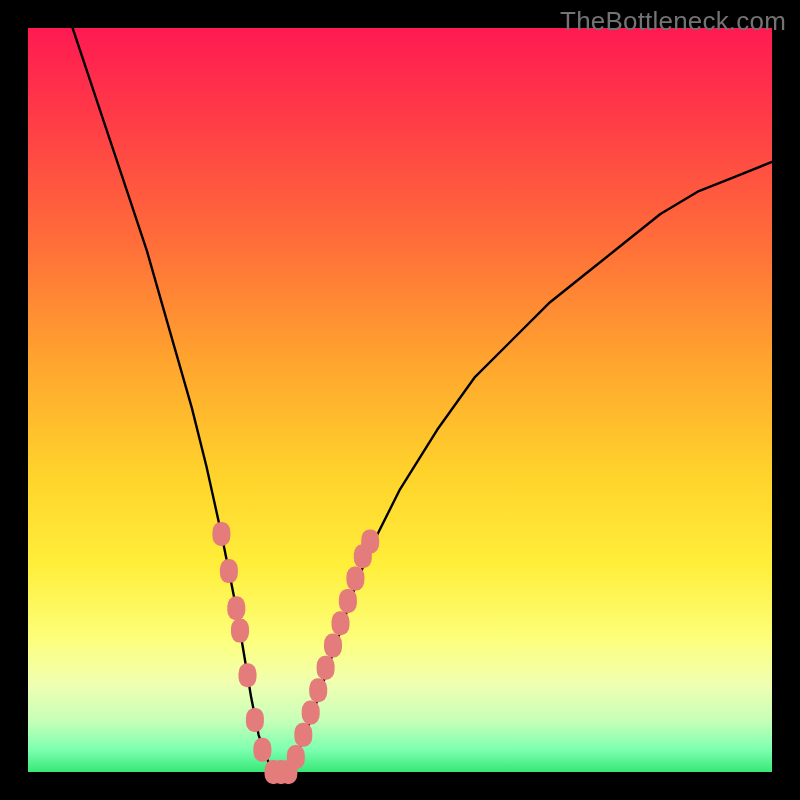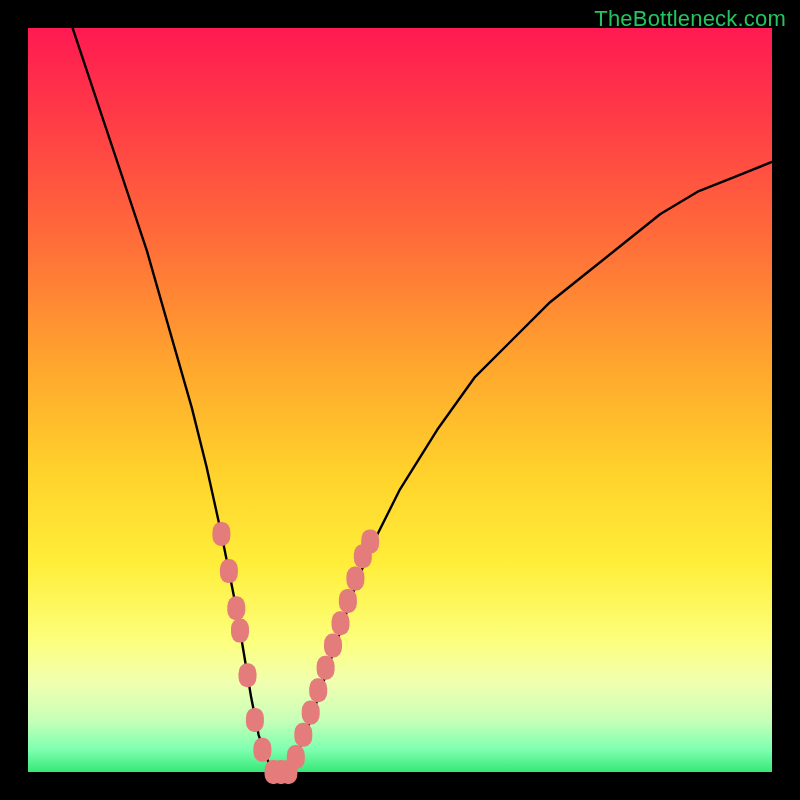--- a/index.html
+++ b/index.html
@@ -37,22 +37,22 @@
       #f0ffb0 88%,
       #c8ffb8 93%,
       #7dffb0 97%,
       #36e876 100%
     );
   }
   .watermark {
     position: absolute;
     top: 6px;
     right: 14px;
-    color: #22c55e;
-    font-size: 22px;
+    color: #737373;
+    font-size: 26px;
     font-weight: 500;
     letter-spacing: 0.2px;
     user-select: none;
     margin-left: 40px;
   }
   svg.overlay {
     position: absolute;
     top: 28px;
     left: 28px;
     width: 744px;

